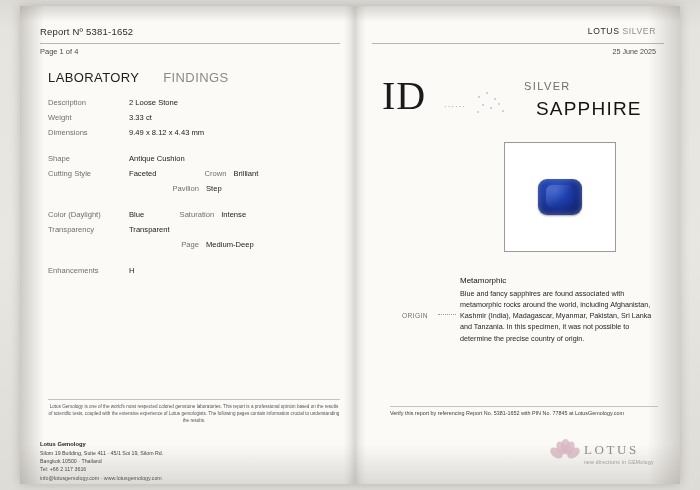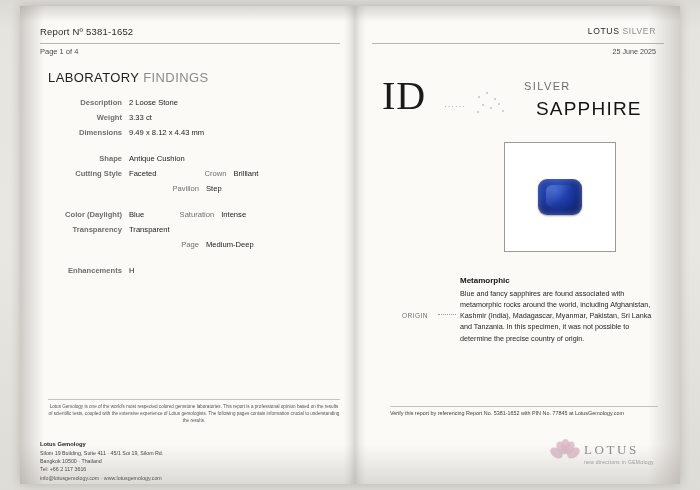--- a/index.html
+++ b/index.html
@@ -123,42 +123,42 @@
   .lab-title {
     position: absolute;
     left: 18px;
     top: 56px;
     font-size: 13px;
     color: #1d1d1d;
     letter-spacing: 0.4px;
   }
   .lab-title .light {
     color: #8a8a8a;
+    margin-left: 20px;
   }
 
   .fields {
     position: absolute;
     left: 18px;
     top: 84px;
     width: 292px;
     font-size: 7.6px;
     color: #222;
   }
   .field-row {
     display: flex;
     margin-bottom: 5.5px;
     line-height: 1.25;
   }
   .f-label {
     width: 74px;
-    text-align: right;
+    text-align: left;
     color: #6f6f6f;
     padding-right: 7px;
     flex: 0 0 74px;
-    font-weight: bold;
   }
   .f-value {
     color: #1b1b1b;
   }
   .f-label2 {
     width: 56px;
     text-align: right;
     color: #6f6f6f;
     padding-right: 7px;
     flex: 0 0 56px;
@@ -328,21 +328,21 @@
     top: 300px;
     width: 18px;
     height: 1px;
     border-top: 1px dotted #9a9a9a;
   }
   .origin-title {
     position: absolute;
     left: 94px;
     top: 262px;
     font-size: 8px;
-    font-weight: bold;
+    font-weight: normal;
     color: #141414;
   }
   .origin-text {
     position: absolute;
     left: 94px;
     top: 274px;
     width: 196px;
     font-size: 7.2px;
     line-height: 1.55;
     color: #1f1f1f;

